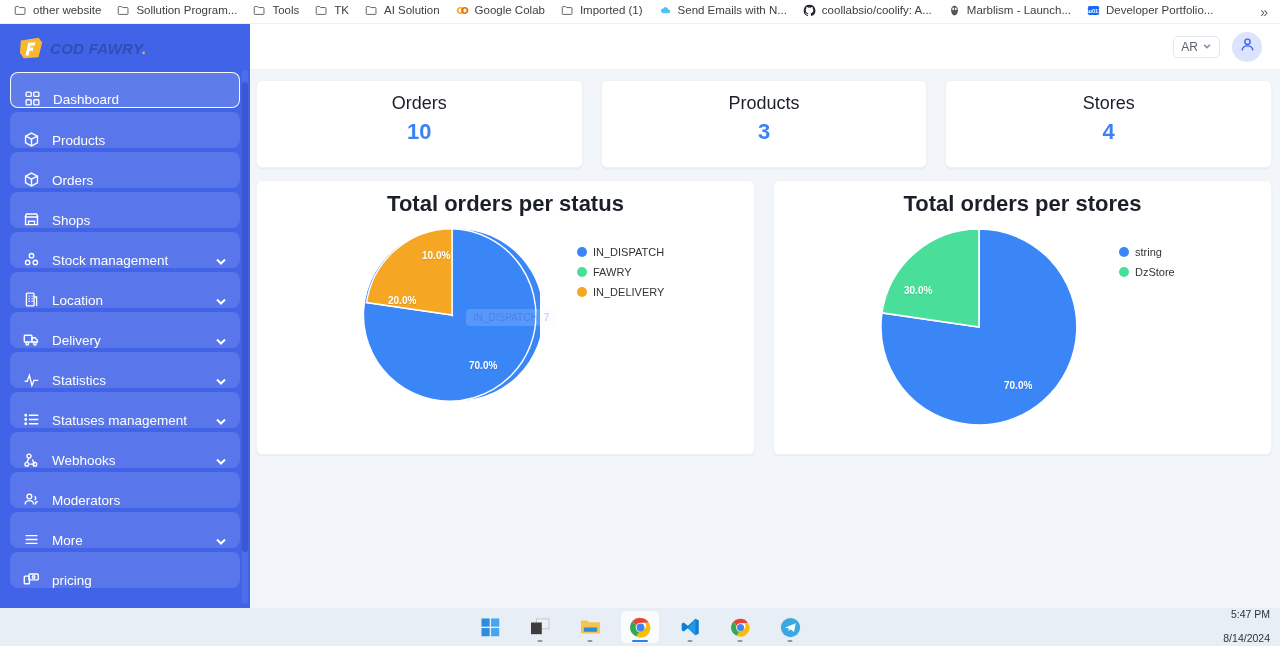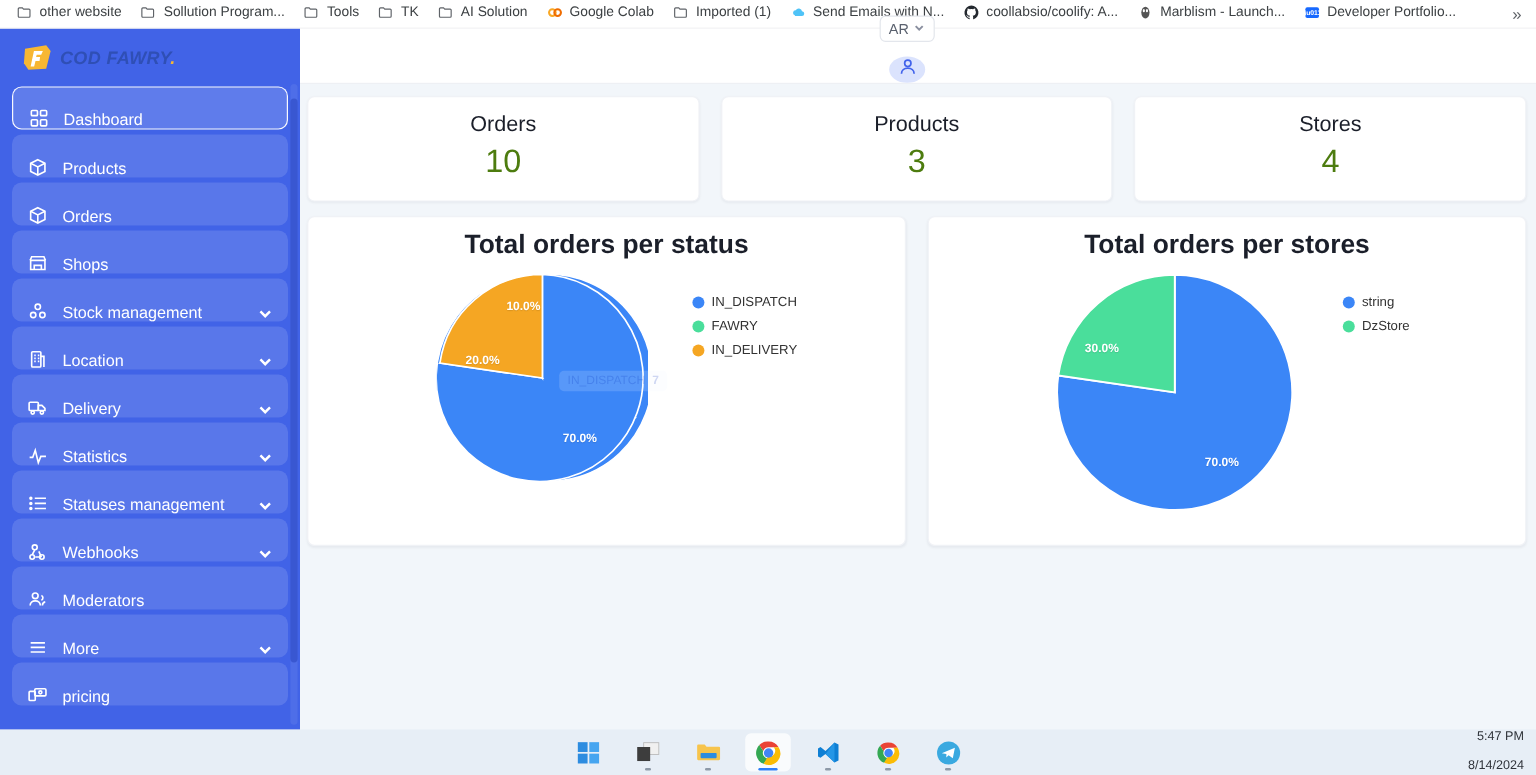--- a/index.html
+++ b/index.html
@@ -83,21 +83,20 @@
     position:absolute; right:2px; top:58px; width:6px; height:470px;
     background:rgba(40,70,190,0.55); border-radius:3px; cursor:pointer;
   }
 
   
   .main{ flex:1; height:584px; display:flex; flex-direction:column; background:#f2f6fa;}
   .topbar{
     height:46px; background:#fff; display:flex; align-items:center;
     justify-content:flex-end; padding-right:18px; gap:12px;
     border-bottom:1px solid #eef0f4;
-    flex-direction:column;
   }
   .lang-select{
     display:flex; align-items:center; gap:4px;
     border:1px solid #e3e6ec; border-radius:5px;
     padding:3px 7px; font-size:12px; color:#5a616e; cursor:pointer;
     background:#fff;
   }
   .lang-select svg{width:10px;height:10px;stroke:#8b90a0;fill:none;stroke-width:2;}
   .avatar{
     width:30px;height:30px;border-radius:50%;
@@ -110,21 +109,21 @@
 
   .stat-row{ display:flex; gap:18px; margin-bottom:12px; }
   .stat-card{
     flex:1; background:#fff; border-radius:6px;
     height:88px; display:flex; flex-direction:column;
     align-items:center; padding-top:12px;
     box-shadow:0 1px 2px rgba(16,24,40,0.05);
     border:1px solid #f0f2f6;
   }
   .stat-title{ font-size:18px; color:#1b1f2a; font-weight:400; }
-  .stat-value{ font-size:27px; color:#4d7c0f; margin-top:5px; font-weight:400;}
+  .stat-value{ font-size:22px; color:#3b82f6; margin-top:5px; font-weight:700;}
 
   .chart-row{ display:flex; gap:18px; }
   .chart-card{
     flex:1; background:#fff; border-radius:6px; height:275px;
     box-shadow:0 1px 2px rgba(16,24,40,0.05);
     border:1px solid #f0f2f6; position:relative; padding-top:10px;
   }
   .chart-title{
     text-align:center; font-size:22px; color:#1b1f2a; font-weight:bold;
     margin-bottom:4px;

